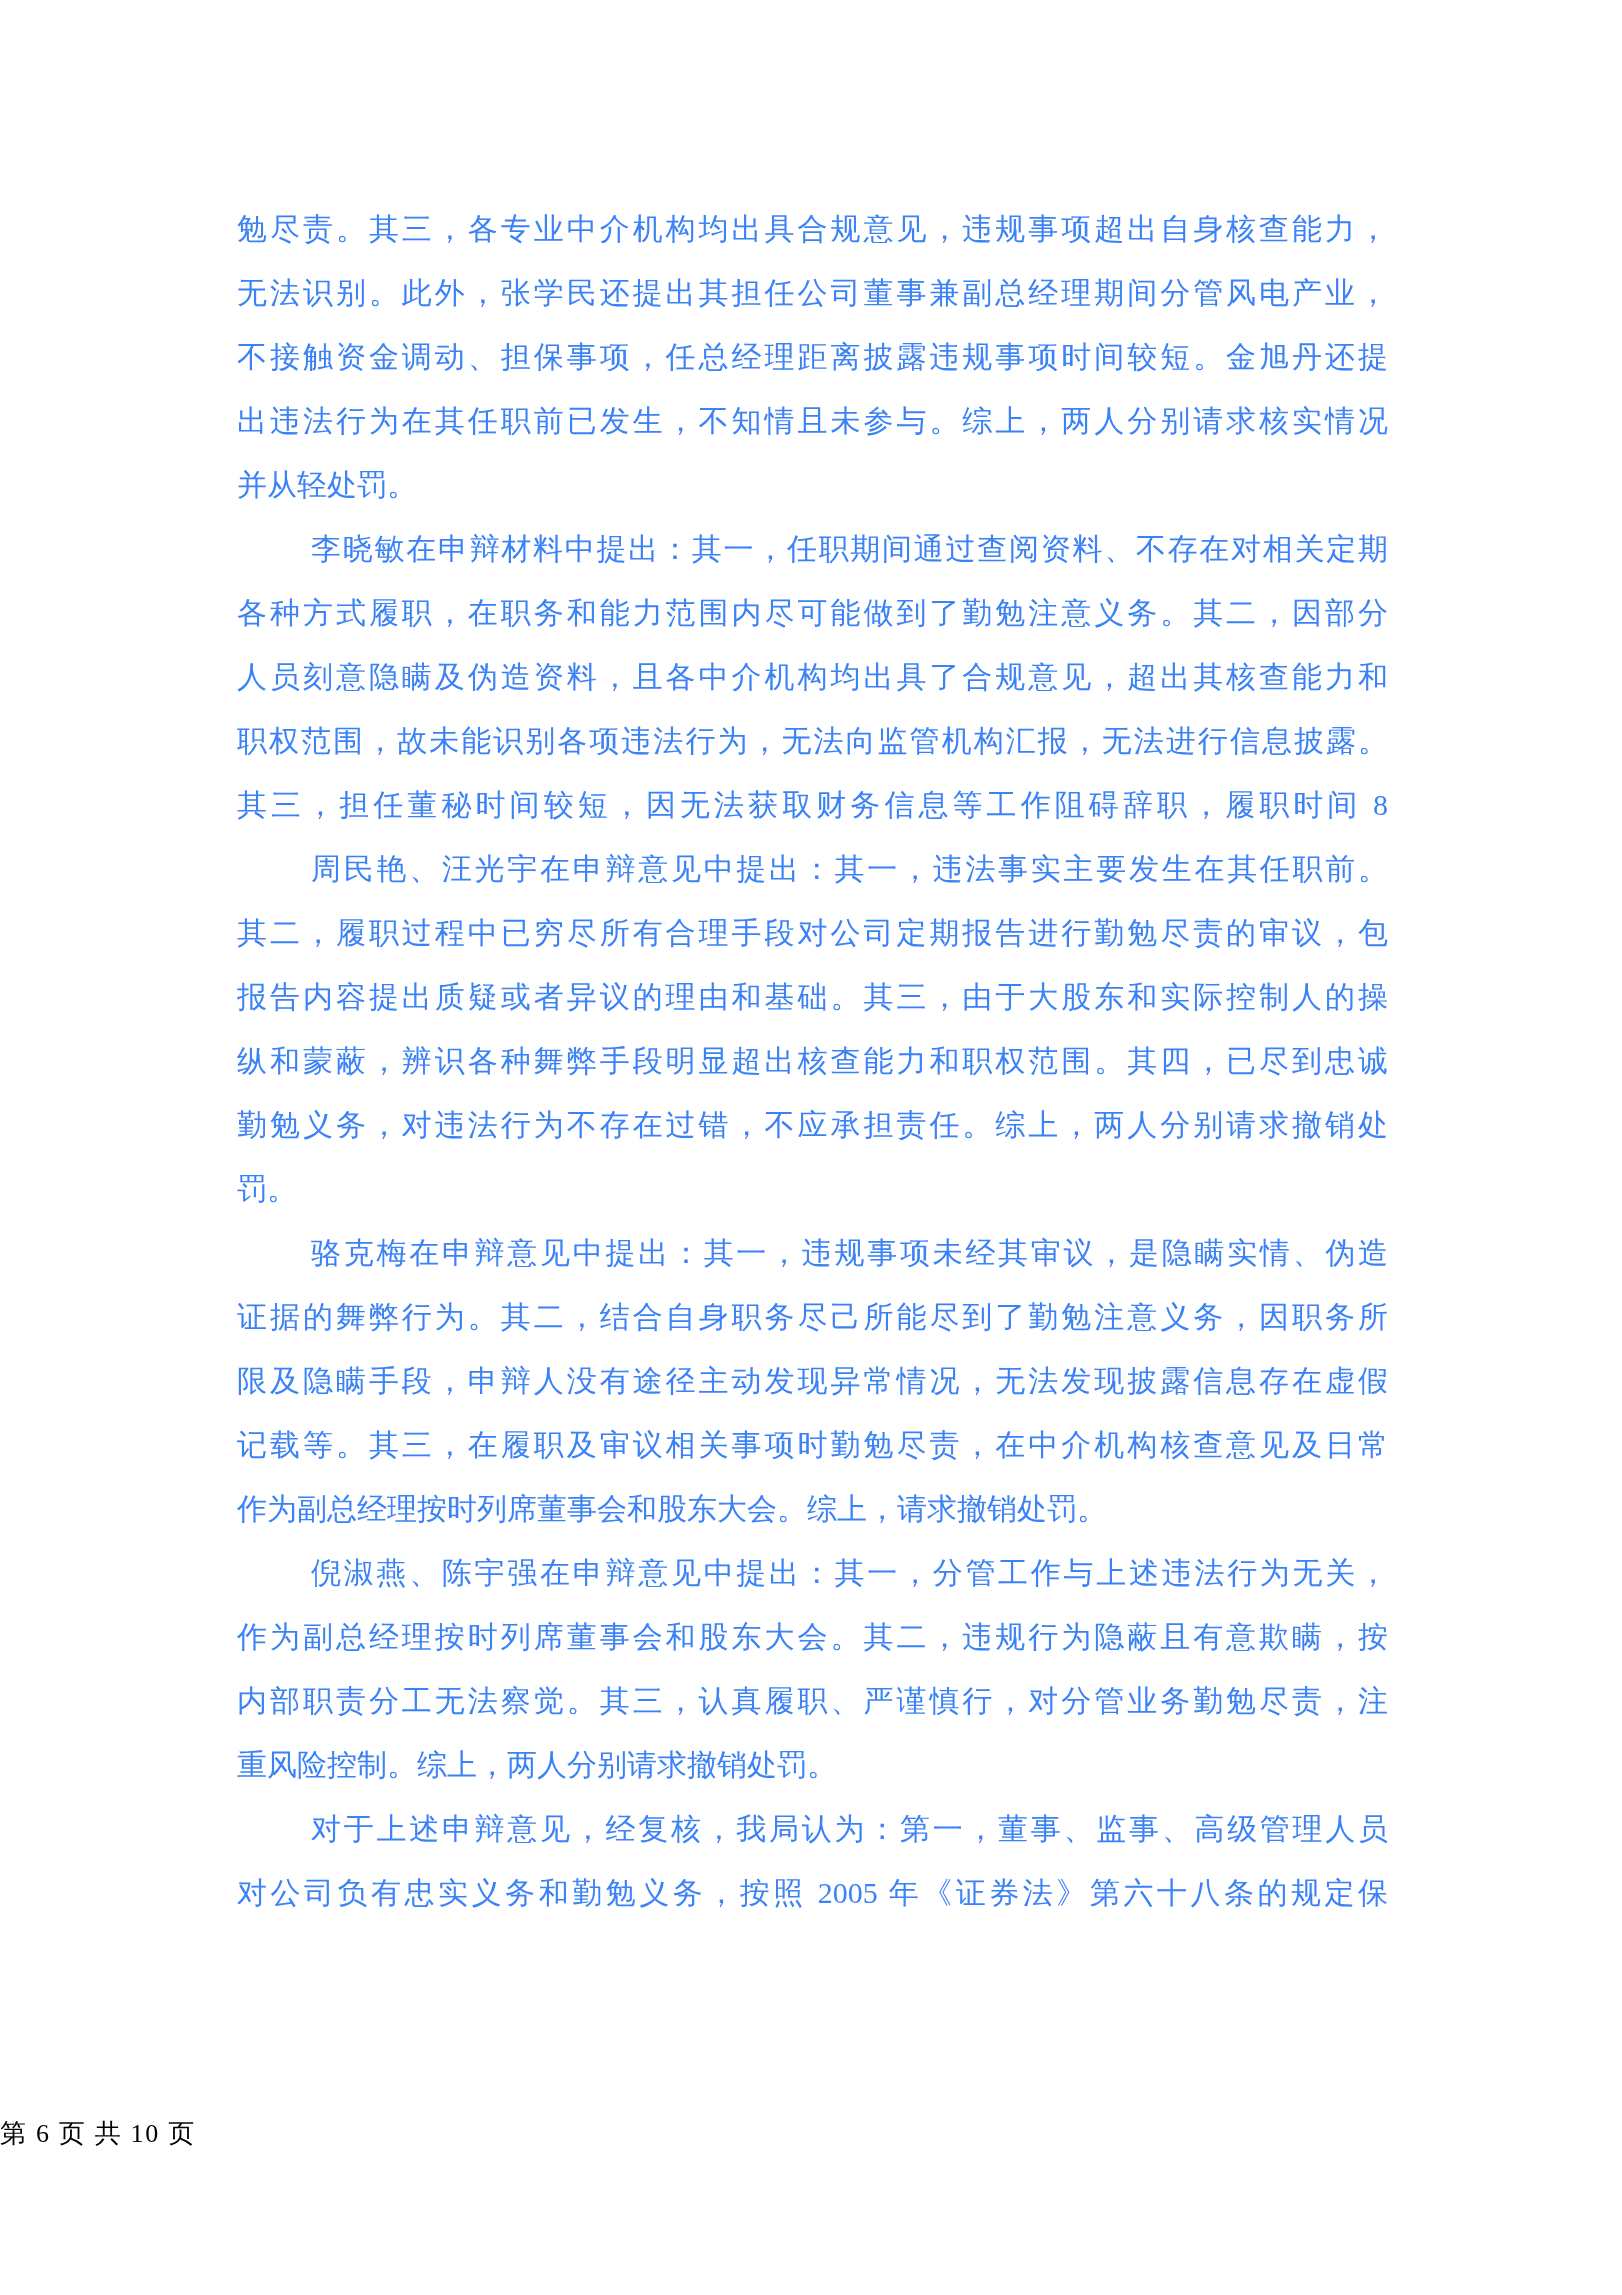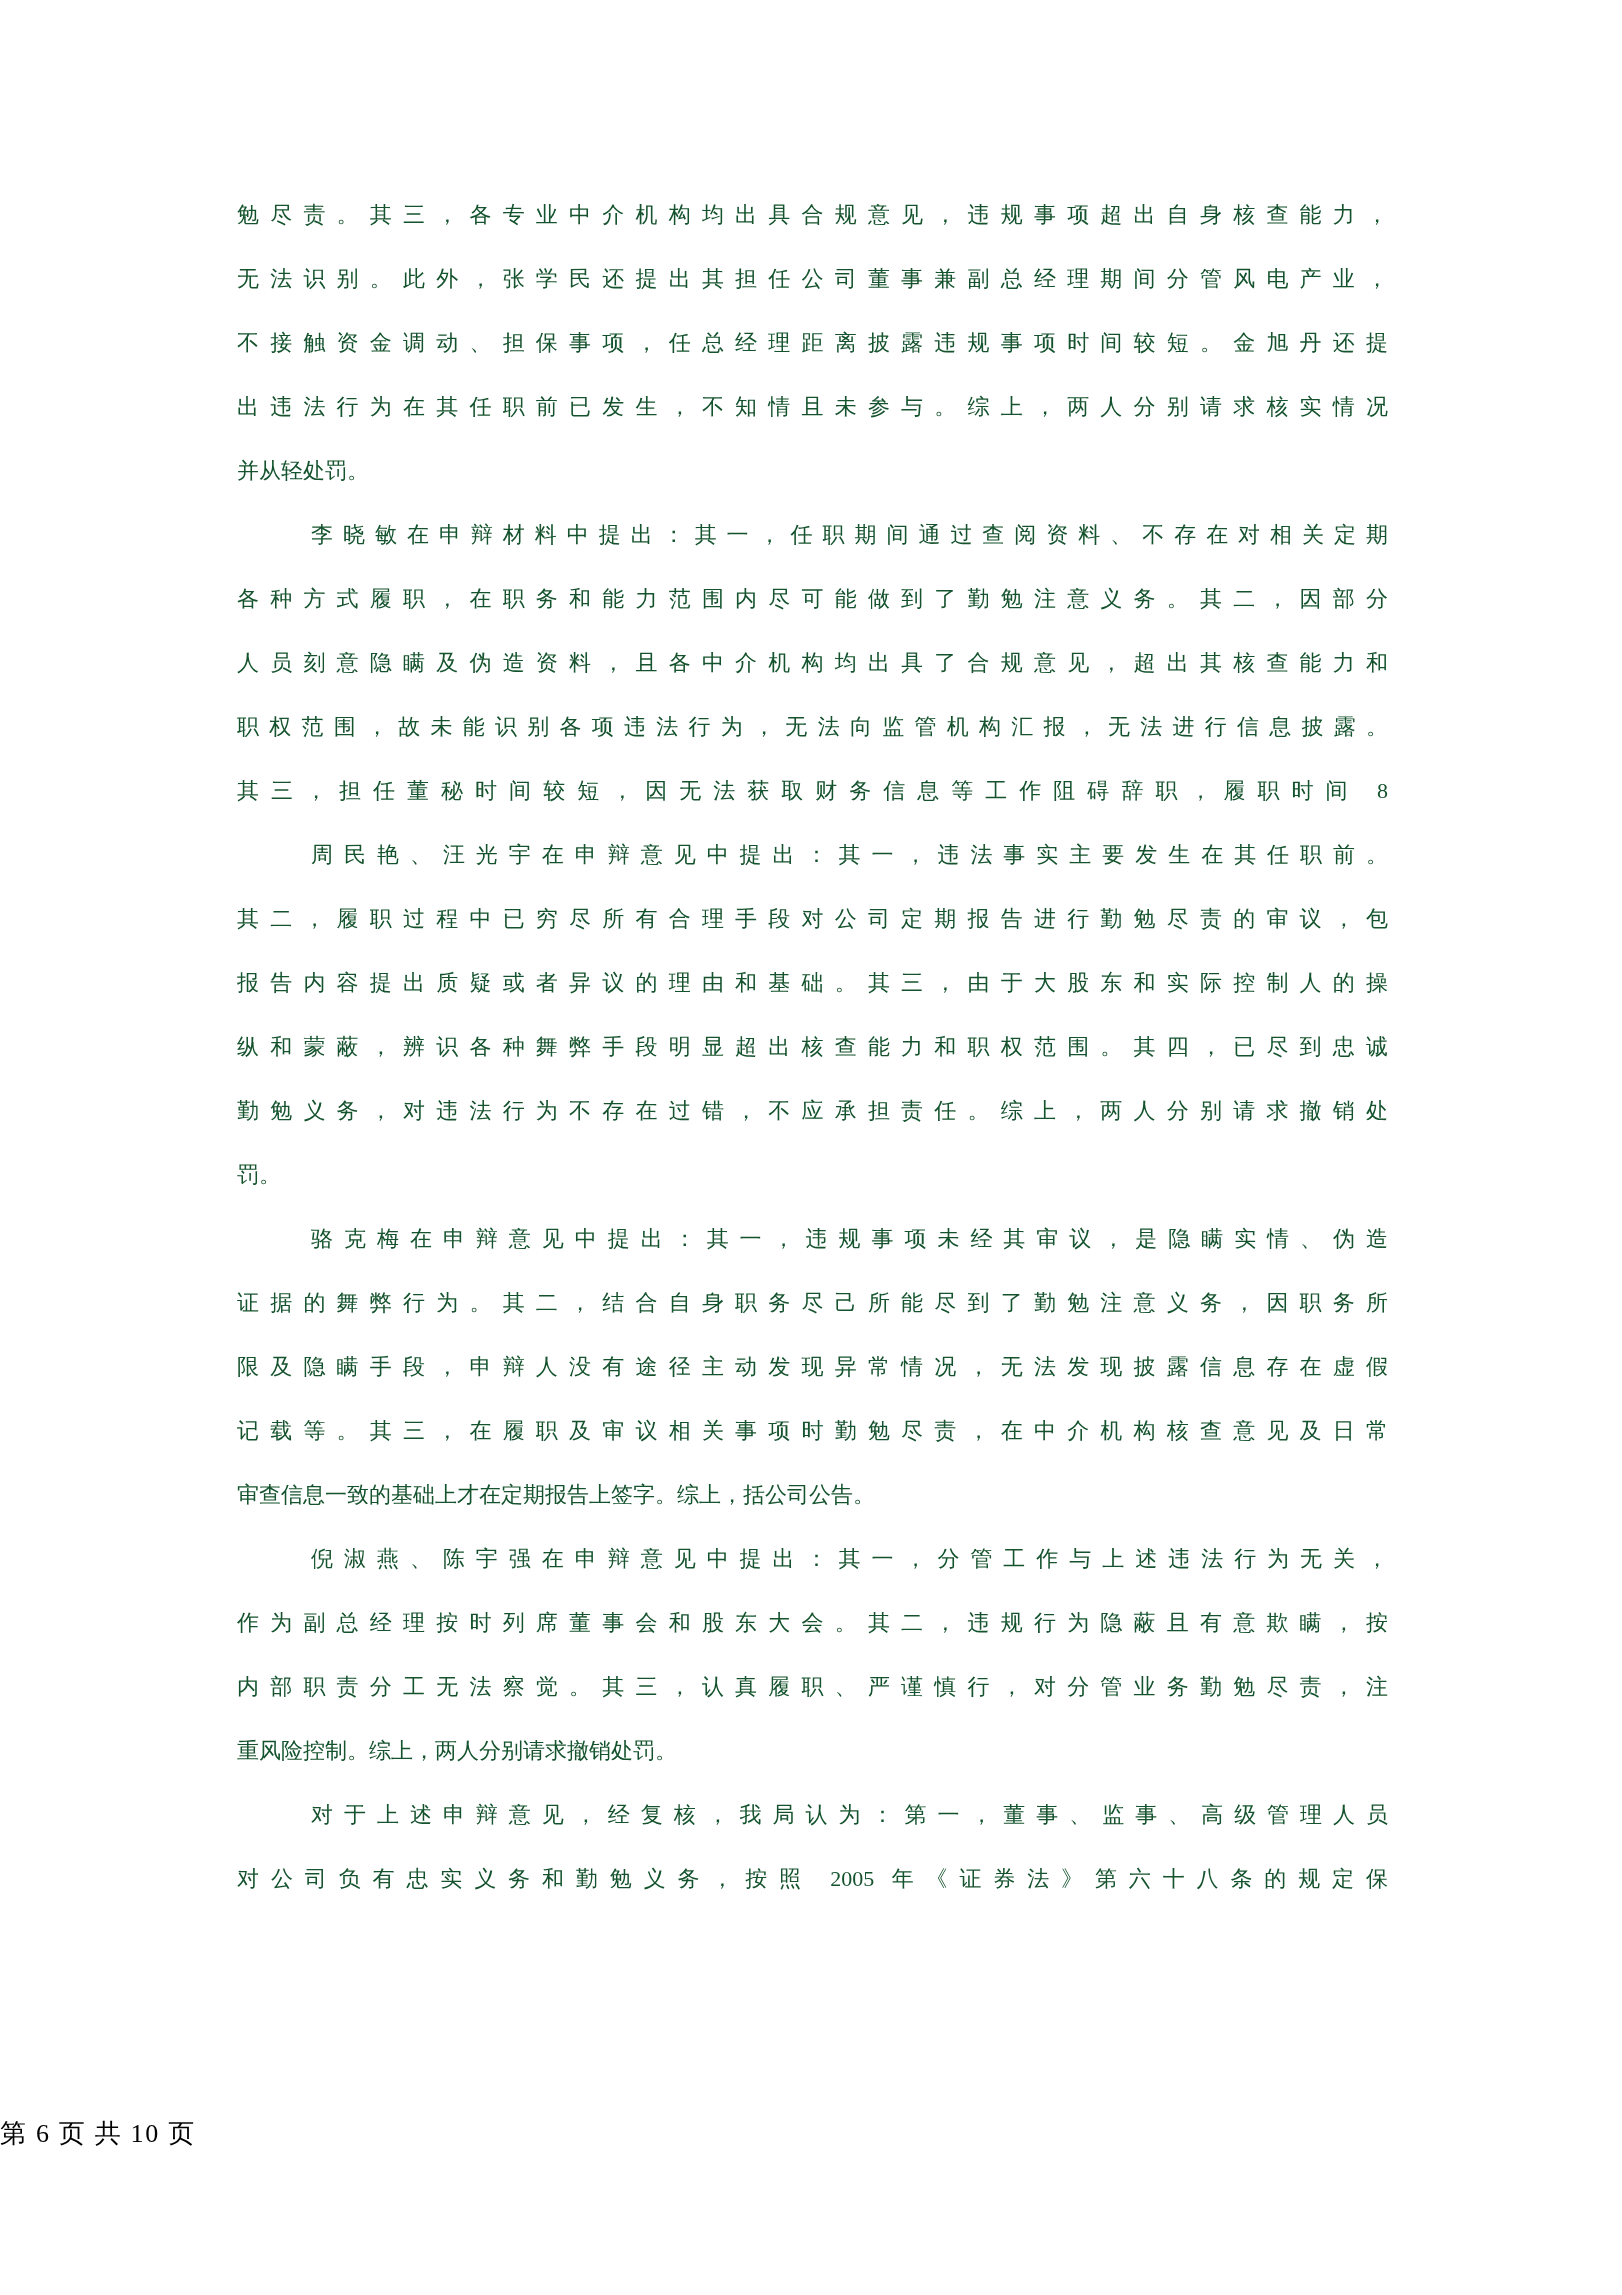--- a/index.html
+++ b/index.html
@@ -12,25 +12,25 @@
     width: 1623px;
     height: 2295px;
     background: #ffffff;
     overflow: hidden;
     font-family: "Liberation Serif", "DejaVu Serif", serif;
     color: #000000;
   }
   .doc-body {
     position: absolute;
     left: 237px;
-    top: 183px;
+    top: 197px;
     width: 1151px;
-    font-size: 22px;
+    font-size: 30px;
     line-height: 64px;
-    color: #14532d;
+    color: #3b82f6;
   }
   .para {
     margin: 0;
     padding: 0;
   }
   .line {
     text-align: justify;
     white-space: normal;
   }
   .line.flush {
@@ -75,21 +75,21 @@
         <div class="line flush">报告内容提出质疑或者异议的理由和基础。其三，由于大股东和实际控制人的操</div>
         <div class="line flush">纵和蒙蔽，辨识各种舞弊手段明显超出核查能力和职权范围。其四，已尽到忠诚</div>
         <div class="line flush">勤勉义务，对违法行为不存在过错，不应承担责任。综上，两人分别请求撤销处</div>
         <div class="line">罚。</div>
       </div>
       <div class="para">
         <div class="line flush indent">骆克梅在申辩意见中提出：其一，违规事项未经其审议，是隐瞒实情、伪造</div>
         <div class="line flush">证据的舞弊行为。其二，结合自身职务尽己所能尽到了勤勉注意义务，因职务所</div>
         <div class="line flush">限及隐瞒手段，申辩人没有途径主动发现异常情况，无法发现披露信息存在虚假</div>
         <div class="line flush">记载等。其三，在履职及审议相关事项时勤勉尽责，在中介机构核查意见及日常</div>
-        <div class="line">审查信息一致的基础上才在定期报告上签字。综上，括公司公告。</div>
+        <div class="line">作为副总经理按时列席董事会和股东大会。综上，请求撤销处罚。</div>
       </div>
       <div class="para">
         <div class="line flush indent">倪淑燕、陈宇强在申辩意见中提出：其一，分管工作与上述违法行为无关，</div>
         <div class="line flush">作为副总经理按时列席董事会和股东大会。其二，违规行为隐蔽且有意欺瞒，按</div>
         <div class="line flush">内部职责分工无法察觉。其三，认真履职、严谨慎行，对分管业务勤勉尽责，注</div>
         <div class="line">重风险控制。综上，两人分别请求撤销处罚。</div>
       </div>
       <div class="para">
         <div class="line flush indent">对于上述申辩意见，经复核，我局认为：第一，董事、监事、高级管理人员</div>
         <div class="line flush">对公司负有忠实义务和勤勉义务，按照 2005 年《证券法》第六十八条的规定保</div>

